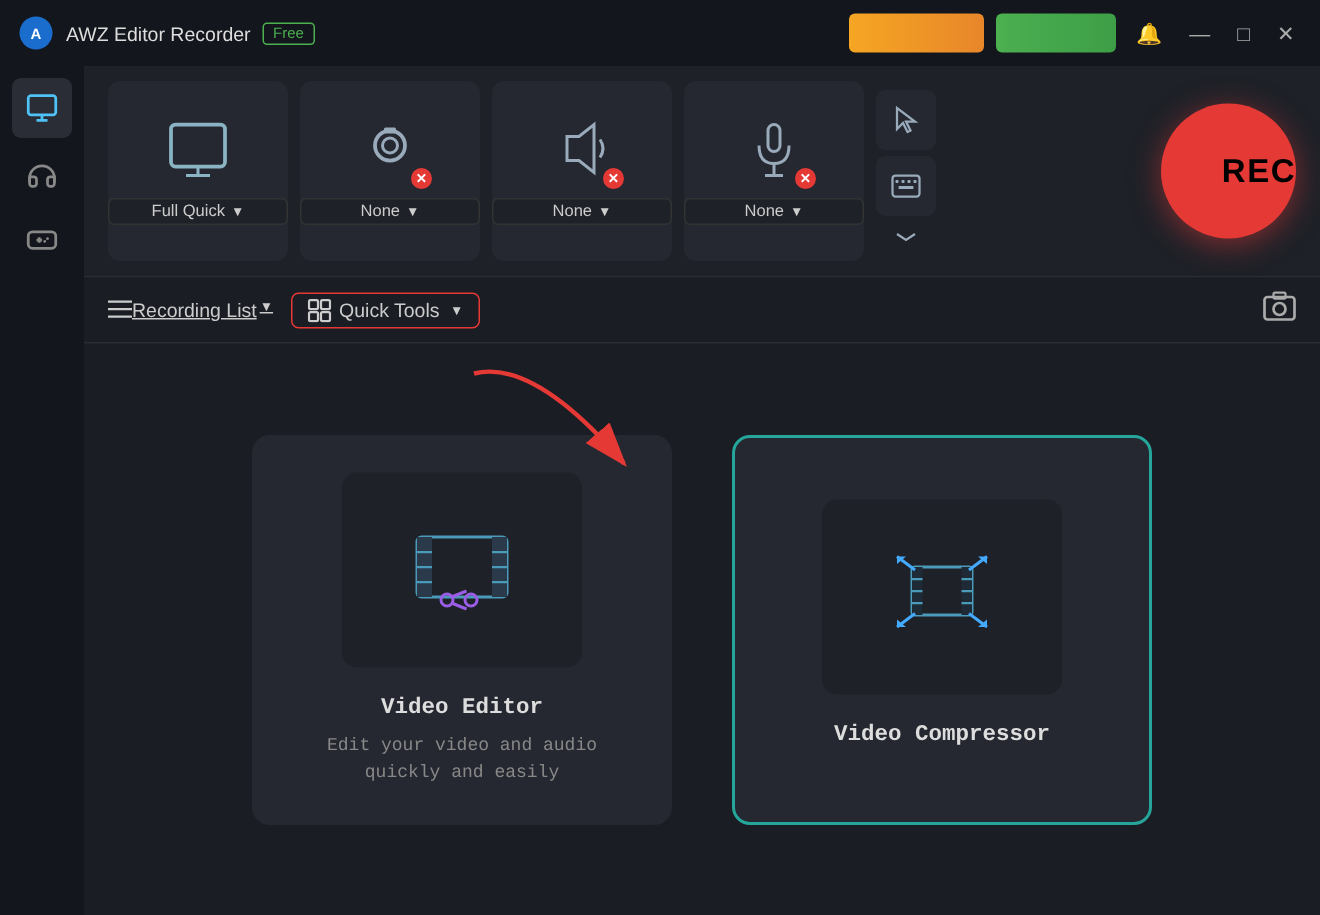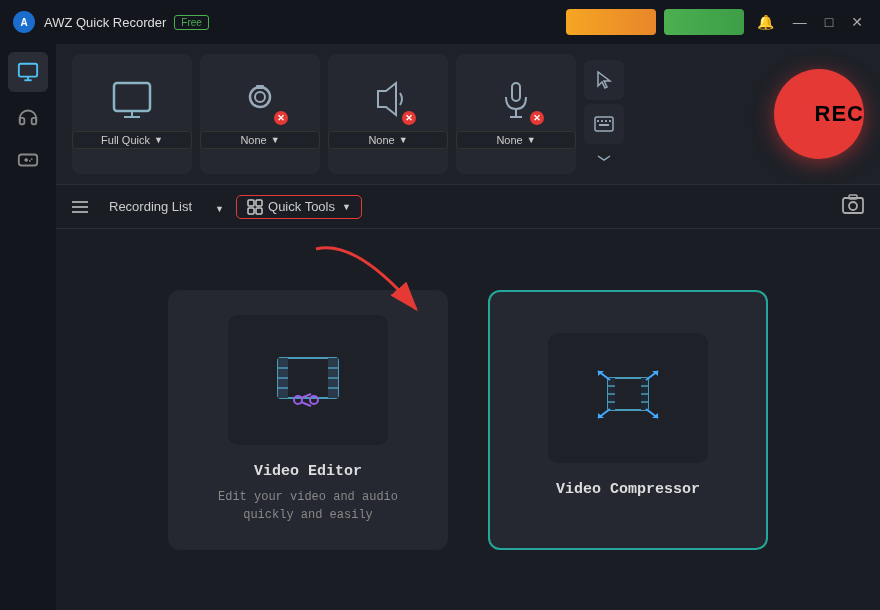--- a/index.html
+++ b/index.html
@@ -179,25 +179,26 @@
       background: #1a1d23;
       border-bottom: 1px solid #2a2d35;
       height: 44px;
       display: flex;
       align-items: center;
       padding: 0 16px;
       gap: 12px;
     }
     .recording-list-btn {
       display: flex;
-      align-items: flex-end;
-      gap: 21px;
+      align-items: flex-start;
+      gap: 0;
       font-size: 13px;
       color: #ccc;
       cursor: pointer;
+      text-decoration: underline;
     }
     .quick-tools-btn {
       display: flex;
       align-items: center;
       gap: 5px;
       font-size: 13px;
       color: #ccc;
       cursor: pointer;
       border: 1.5px solid #e53935;
       border-radius: 5px;
@@ -282,21 +283,21 @@
   </style>
 </head>
 <body>
 
 <div class="titlebar">
 
   <svg width="24" height="24" viewBox="0 0 24 24">
     <circle cx="12" cy="12" r="11" fill="#1a6dcc"></circle>
     <text x="12" y="16" text-anchor="middle" font-size="10" fill="white" font-weight="bold">A</text>
   </svg>
-  <span style="font-size:13px;color:#ddd;font-weight:500;">AWZ Quick Recorder</span>
+  <span style="font-size:13px;color:#ddd;font-weight:500;">AWZ Editor Recorder</span>
   <span style="border:1px solid #4caf50;color:#4caf50;font-size:10px;padding:1px 6px;border-radius:3px;">Free</span>
   <div class="titlebar-spacer"></div>
   <div class="titlebar-btns">
     <button class="btn-upgrade" style="width:90px;"></button>
     <button class="btn-plan" style="width:80px;"></button>
     <span class="titlebar-icon">🔔</span>
     <span class="titlebar-icon">—</span>
     <span class="titlebar-icon">□</span>
     <span class="win-close">✕</span>
   </div>

